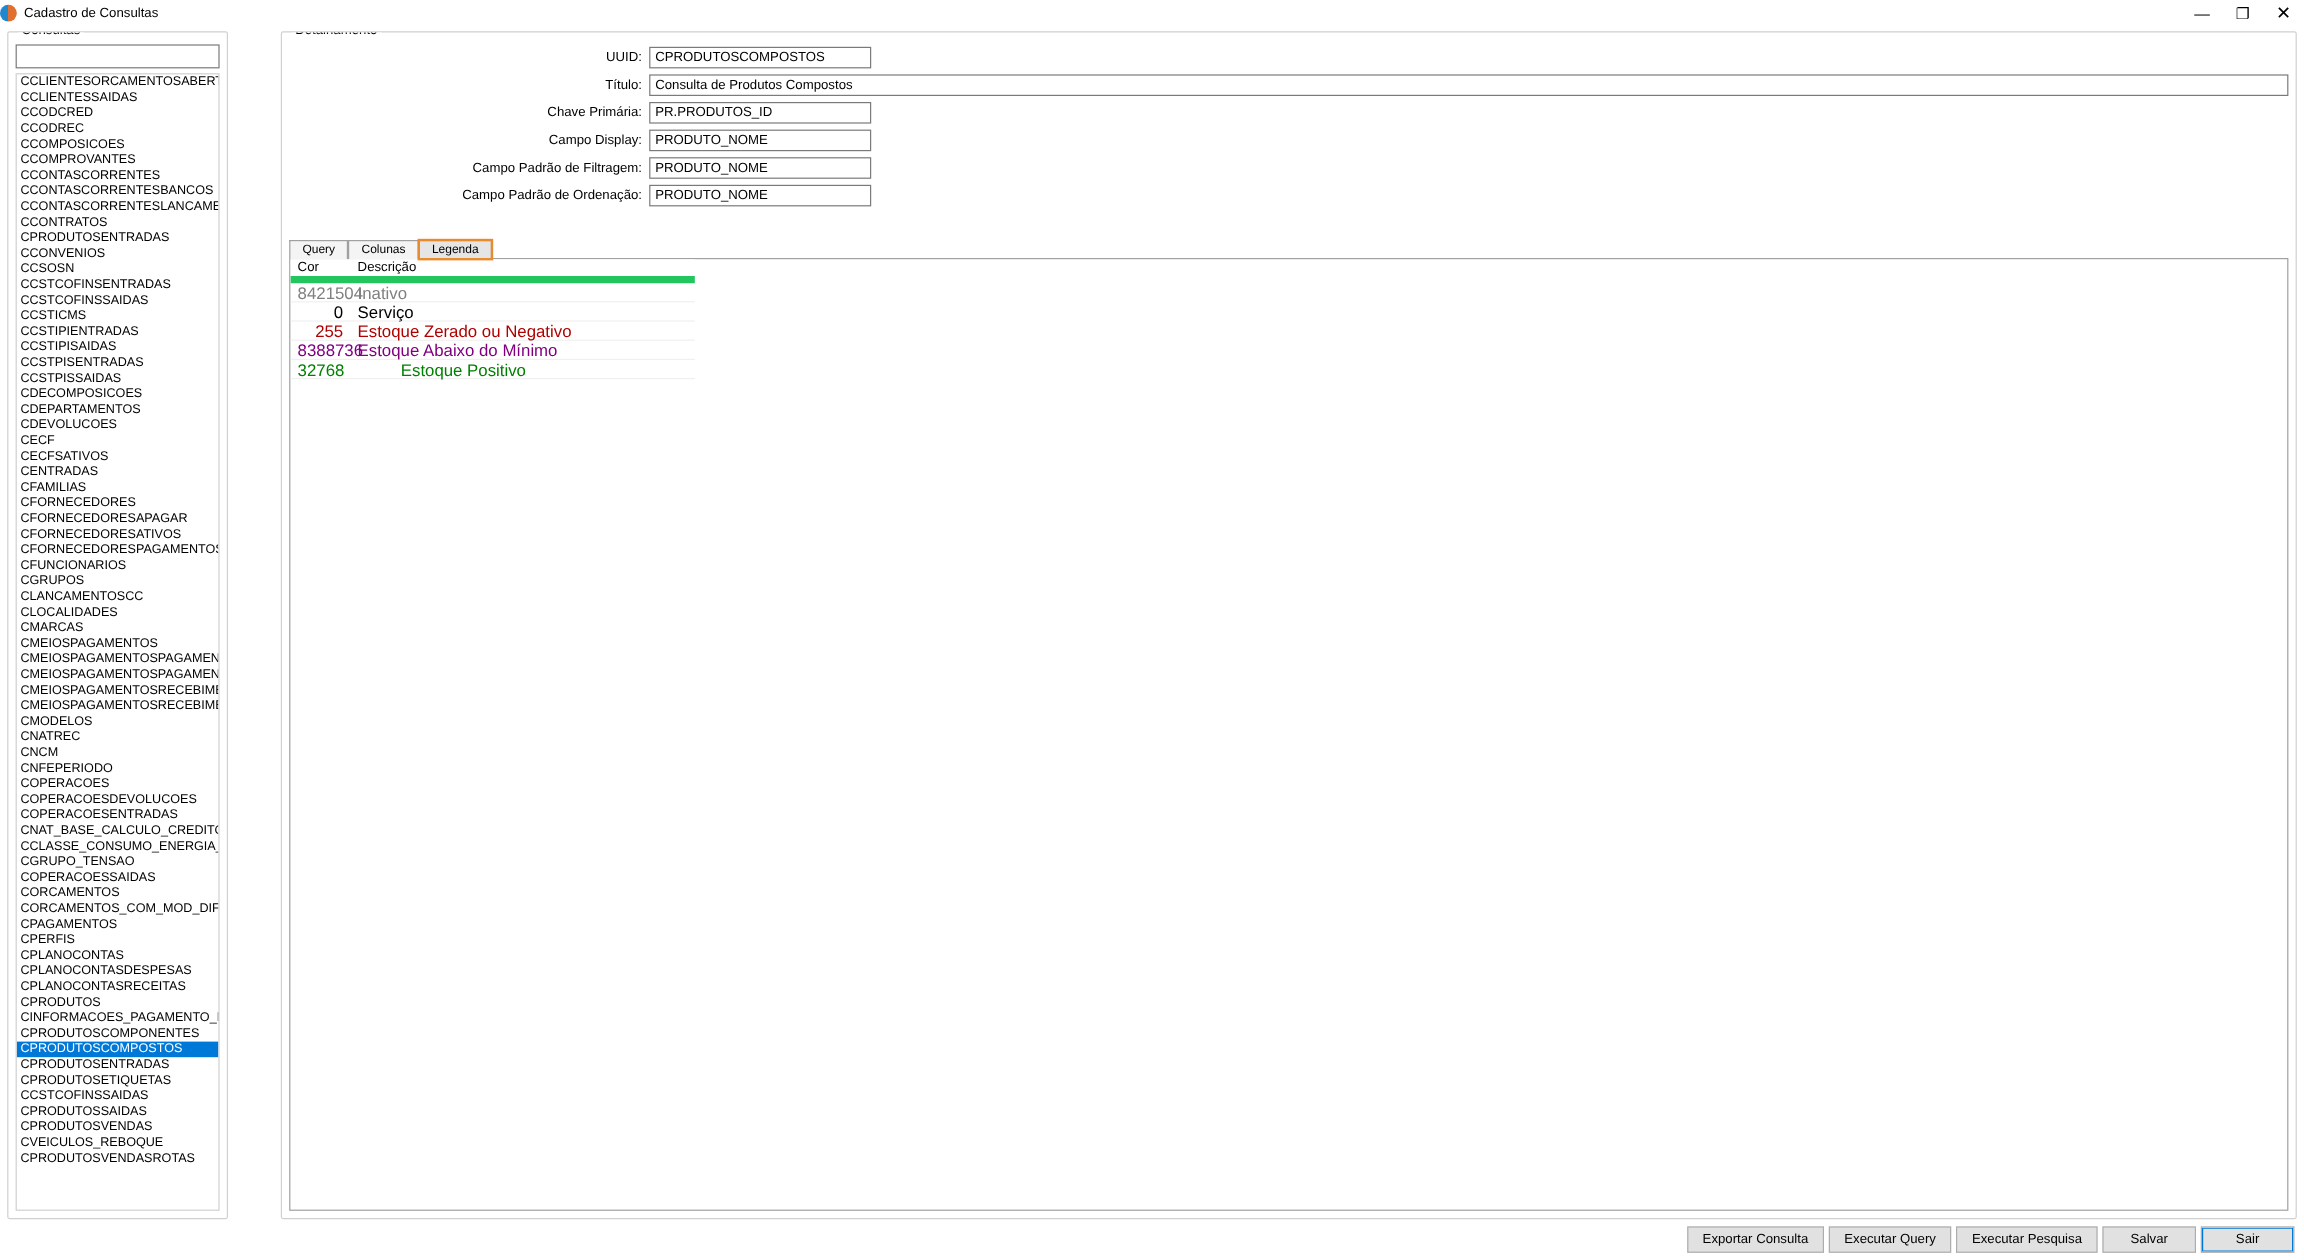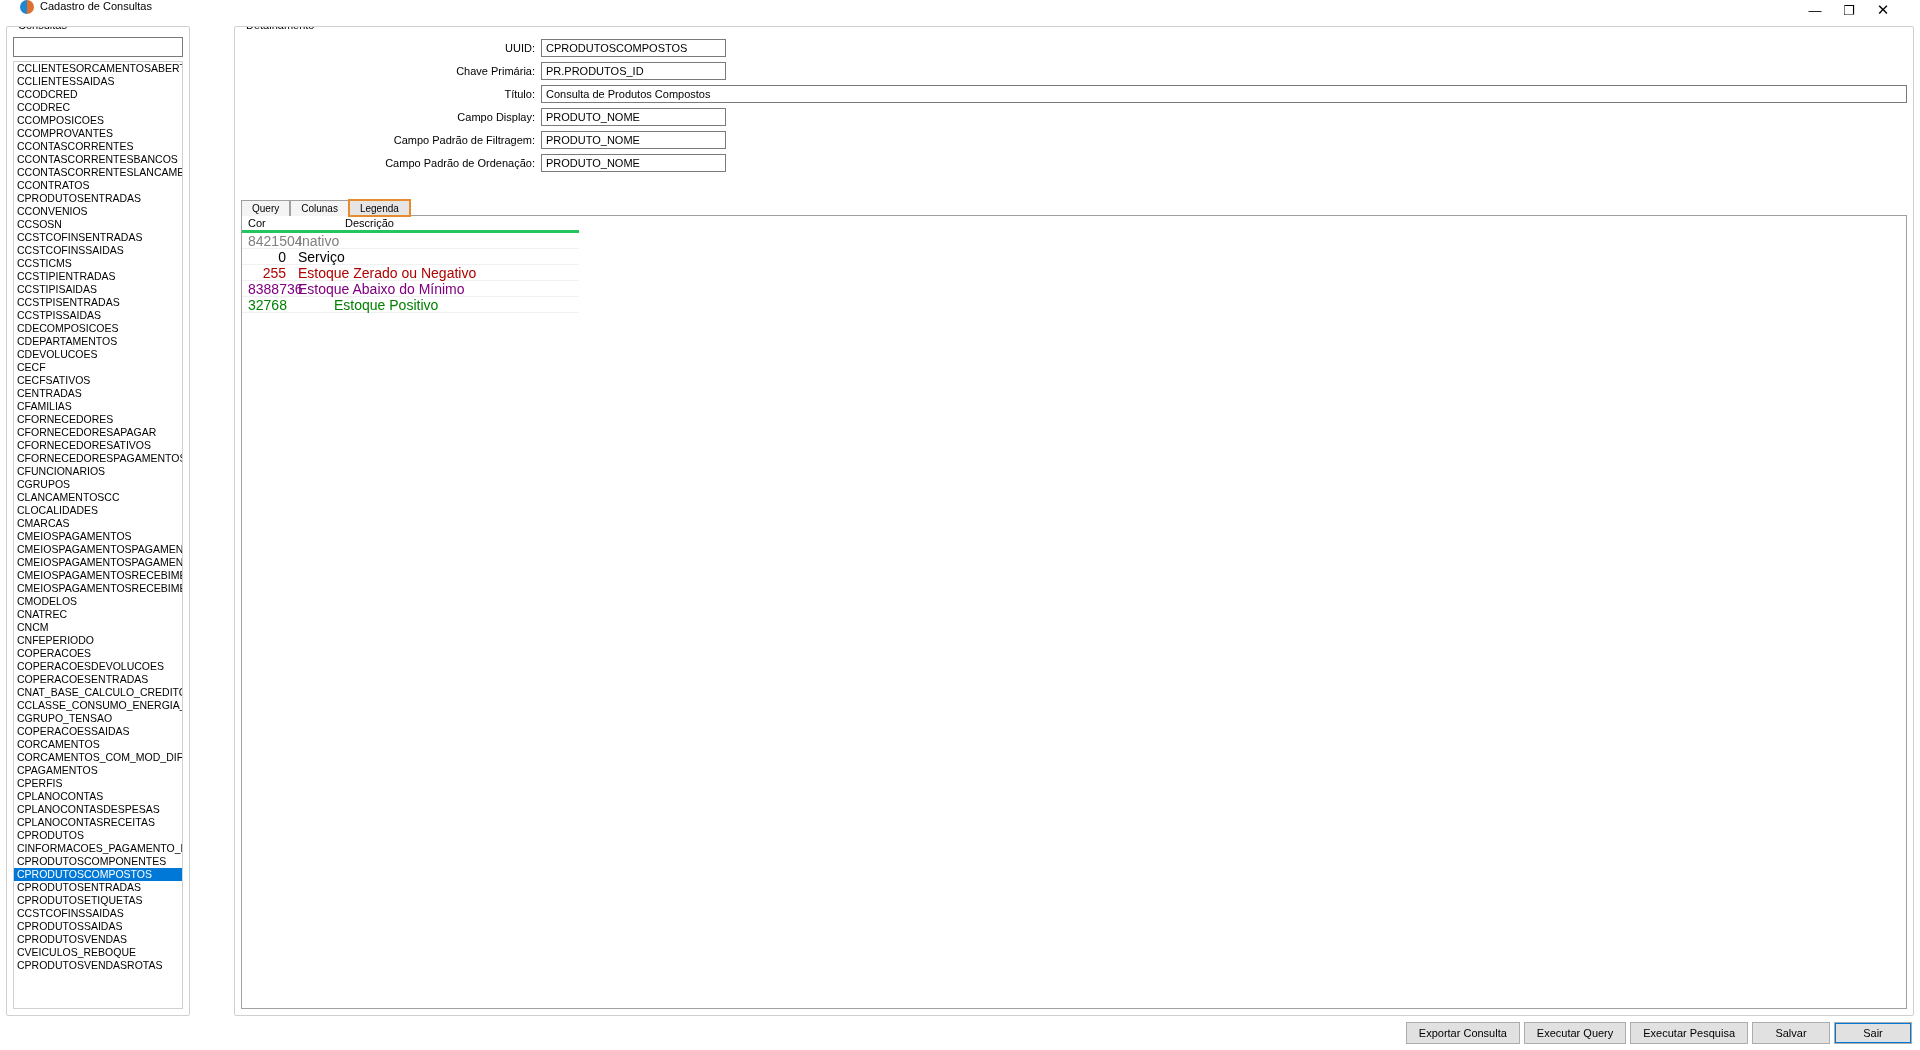--- a/index.html
+++ b/index.html
@@ -1,17 +1,17 @@
 <!DOCTYPE html>
 <html><head>
 <meta charset="utf-8">
 <style>
   * { box-sizing: border-box; font-family: "Segoe UI", Tahoma, sans-serif; }
   body { margin: 0; background: #ffffff; font-size: 11px; color: #000; overflow: hidden; }
-  .titlebar { display: flex; align-items: flex-start; height: 22px; padding: 0 20px; }
+  .titlebar { display: flex; align-items: center; height: 22px; padding: 0 0; }
   .titlebar .app-icon { width: 14px; height: 14px; margin-right: 6px; border-radius: 50%; background: conic-gradient(#e07030 0 180deg, #2088d0 180deg 360deg); }
   .titlebar .title { flex: 0 0 auto; }
   .titlebar .spacer { flex: 1 1 auto; }
   .win-btn { width: 34px; height: 20px; display: flex; align-items: center; justify-content: center; font-size: 13px; }
   .win-btn.close { font-size: 15px; }
   .main { display: flex; padding: 4px 6px 0 6px; height: calc(100vh - 22px - 34px); gap: 8px; }
   .groupbox { border: 1px solid #d0d0d0; border-radius: 2px; position: relative; padding: 10px 6px 6px 6px; }
   .groupbox > .legend { position: absolute; top: -8px; left: 8px; background: #fff; padding: 0 3px; font-size: 11px; color: #000; }
   .left-pane { width: 184px; display: flex; flex-direction: column; }
   .left-pane .groupbox { flex: 1; display: flex; flex-direction: column; overflow: hidden; }
@@ -30,21 +30,21 @@
   .form-row label { width: 300px; text-align: right; padding-right: 6px; font-size: 11px; }
   .form-row input { height: 18px; border: 1px solid #7a7a7a; padding: 0 4px; font-size: 11px; }
   .form-row input.short { width: 185px; }
   .form-row input.long { flex: 1; }
   .tabs { margin-top: 24px; display: flex; align-items: flex-end; }
   .tab { border: 1px solid #a0a0a0; border-bottom: none; padding: 2px 10px; font-size: 10px; background: #f4f4f4; margin-right: 0; position: relative; top: 1px; }
   .tab.highlighted { outline: 2px solid #e88b2e; outline-offset: -1px; background:#e5e5e5; z-index:3; }
   .tab-content { border: 1px solid #a0a0a0; flex: 1; display: flex; flex-direction: column; overflow: hidden; }
   .table-wrap { flex: 1; position: relative; display:flex; overflow:hidden;}
   .table { flex: 1; overflow-y: auto; }
-  .table-header { display: flex; background: #fff; border-bottom: 3px solid #22c55e; gap: 47px; }
+  .table-header { display: flex; background: #fff; border-bottom: 6px solid #22c55e; }
   .th { padding: 1px 6px; font-size: 11px; color: #000; border-right: 0; }
   .th.cor { width: 50px; text-align: left; }
   .th.desc { flex: 1; text-align: left; }
   .tr { display: flex; height: 16px; align-items: center; border-bottom: 1px solid #f0f0f0; }
   .td { padding: 0 6px; font-size: 14px; }
   .td.cor { width: 50px; text-align: right; }
   .td.desc { flex: 1; }
   .footer { height: 34px; display: flex; align-items: center; justify-content: flex-end; padding: 0 8px; gap: 4px; }
   .btn { min-width: 78px; height: 22px; border: 1px solid #adadad; background: #e1e1e1; font-size: 11px; padding: 0 12px; }
   .btn.default { box-shadow: 0 0 0 1px #0078d7 inset; }
@@ -147,26 +147,26 @@
 
   <div class="right-pane">
     <div class="groupbox">
       <div class="legend">Detalhamento</div>
 
       <div class="form-row">
         <label>UUID:</label>
         <input class="short" value="CPRODUTOSCOMPOSTOS" style="">
       </div>
       <div class="form-row">
+        <label>Título:</label>
+        <input class="long" value="Consulta de Produtos Compostos" style="">
+      </div>
+      <div class="form-row">
         <label>Chave Primária:</label>
         <input class="short" value="PR.PRODUTOS_ID" style="">
-      </div>
-      <div class="form-row">
-        <label>Título:</label>
-        <input class="long" value="Consulta de Produtos Compostos" style="">
       </div>
       <div class="form-row">
         <label>Campo Display:</label>
         <input class="short" value="PRODUTO_NOME" style="">
       </div>
       <div class="form-row">
         <label>Campo Padrão de Filtragem:</label>
         <input class="short" value="PRODUTO_NOME" style="">
       </div>
       <div class="form-row">

